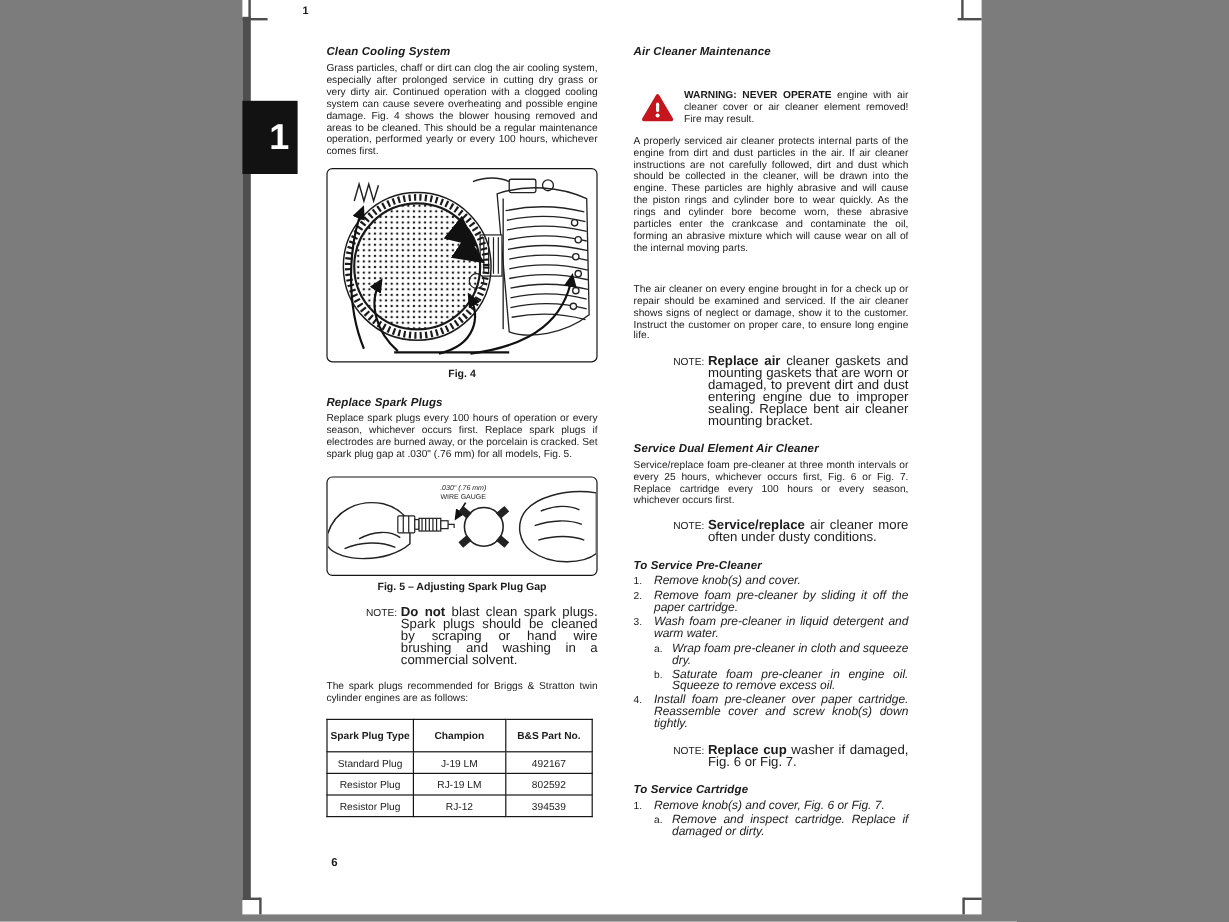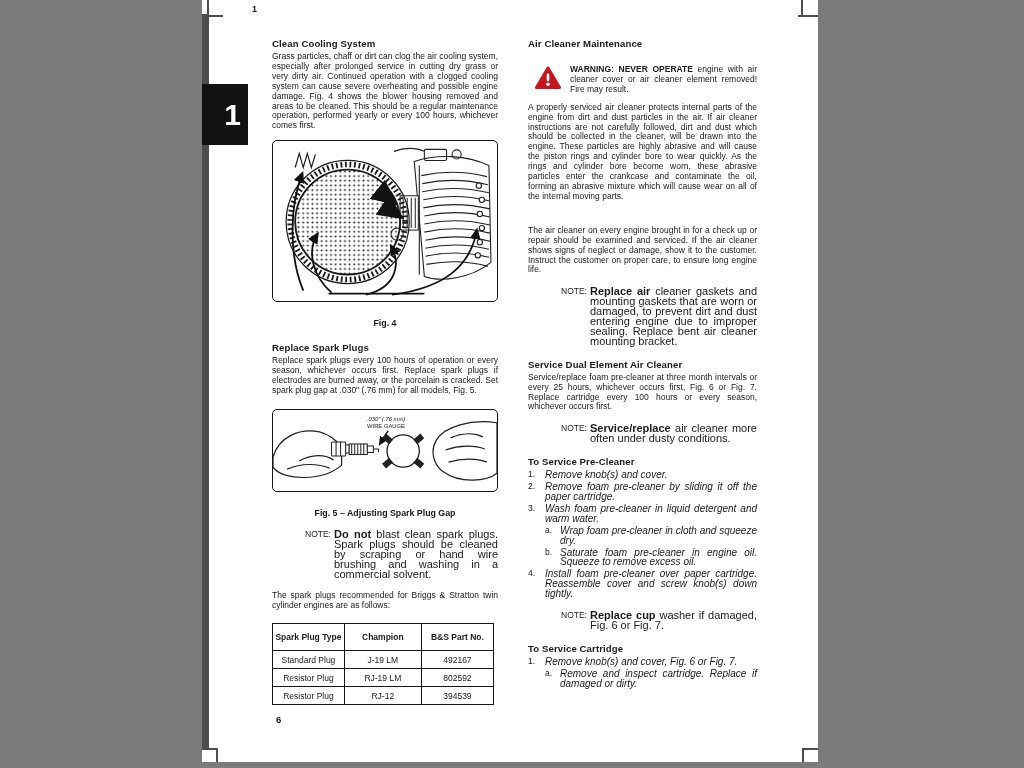--- a/index.html
+++ b/index.html
@@ -14,32 +14,32 @@
   .side-tab{
     position:absolute;left:0;top:84px;width:46px;height:61px;background:#121212;
     color:#fff;display:flex;align-items:center;justify-content:flex-end;
     padding-right:7px;box-sizing:border-box;font-size:30px;font-weight:700;
   }
   .folio{position:absolute;left:50px;top:4px;font-size:9px;font-weight:700;}
   .pageno{position:absolute;left:74px;top:714px;font-size:9.5px;font-weight:700;}
   .col{position:absolute;top:38px;}
   .col-left{left:70px;width:226px;}
   .col-right{left:326px;width:229px;}
-  .h{font-size:9.6px;font-weight:700;margin:0 0 3px 0;letter-spacing:.1px;}
+  .h{font-size:9.6px;font-weight:700;margin:0 0 3px 0;letter-spacing:.1px;font-style:italic;}
   p{font-size:8.5px;line-height:9.9px;margin:0;text-align:justify;}
   .mt6{margin-top:24px}
   .mt12{margin-top:12px}.mt14{margin-top:14px}.mt16{margin-top:16px}
   .figure{border:1.5px solid #161616;border-radius:5px;position:relative;overflow:hidden;background:#fff;}
   .fig4{height:160px;margin-top:9px;}
   .fig5{height:81px;margin-top:13px;}
-  .figcap{text-align:center;font-size:8.8px;font-weight:700;margin-top:16px;}
+  .figcap{text-align:center;font-size:8.8px;font-weight:700;margin-top:4px;}
   .note{display:flex;margin-top:12px;margin-left:33px;}
   .note-label{font-weight:400;font-size:8.5px;line-height:9.9px;width:29px;flex:none;}
   .note-text{flex:1;font-size:11px;line-height:9.9px;text-align:justify;}
-  .warning{display:flex;align-items:flex-start;margin:16px 0 8px 7px;}
+  .warning{display:flex;align-items:center;margin:26px 0 8px 7px;}
   .warn-icon{flex:none;width:26px;margin-right:9px;margin-top:1px;}
   .warn-text{flex:1;font-size:8.5px;line-height:9.9px;text-align:justify;}
   .step{display:flex;margin-top:2px;}
   .step-num{width:17px;flex:none;font-size:8.5px;line-height:9.9px;}
   .step-text{flex:1;font-size:10px;line-height:9.9px;text-align:justify;font-style:italic;}
   .substep{display:flex;margin-top:2px;margin-left:17px;}
   .substep .step-num{width:15px;}
   table{border-collapse:collapse;width:222px;margin-top:12px;}
   th,td{border:1.4px solid #161616;font-size:8.5px;text-align:center;padding:2px 2px;}
   th{font-weight:700;height:22px;}

